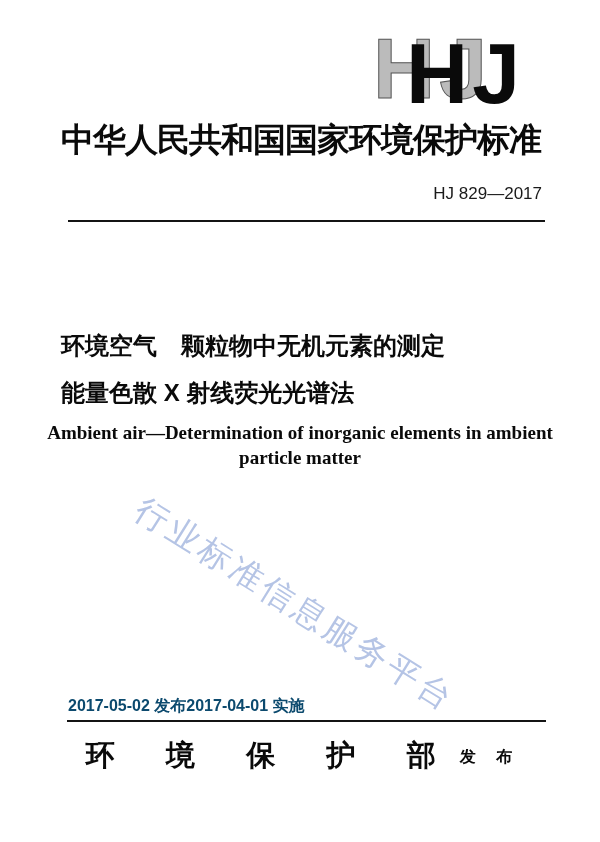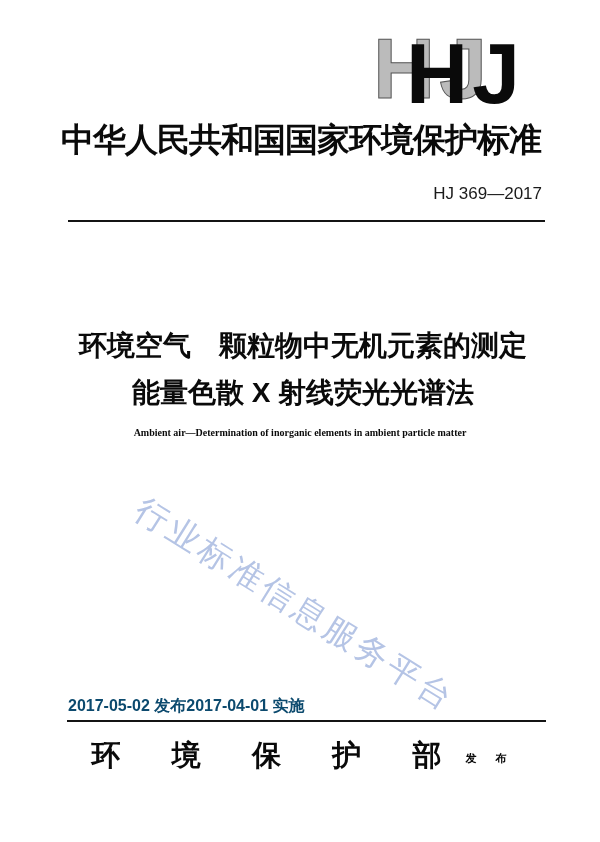--- a/index.html
+++ b/index.html
@@ -73,38 +73,38 @@
     width: 477px;
     height: 2px;
     background: #141414;
   }
 
   .title-zh {
     position: absolute;
     top: 322px;
     left: 61px;
     width: 484px;
-    text-align: center;
-    font-family: "Liberation Sans", sans-serif;
-    font-weight: 700;
-    font-size: 28px;
+    text-align: left;
+    font-family: "Liberation Sans", sans-serif;
+    font-weight: 700;
+    font-size: 24px;
     line-height: 47px;
     color: #0a0a0a;
     white-space: nowrap;
   }
 
   .title-en {
     position: absolute;
     top: 420px;
     left: 40px;
     width: 520px;
     text-align: center;
     font-family: "Liberation Serif", serif;
     font-weight: 700;
-    font-size: 10px;
+    font-size: 19px;
     line-height: 25px;
     color: #0a0a0a;
   }
 
   .watermark {
     position: absolute;
     left: 150px;
     top: 488px;
     transform: rotate(32deg);
     transform-origin: left top;
@@ -150,40 +150,40 @@
     font-family: "Liberation Serif", serif;
     font-weight: 700;
     font-size: 29px;
     letter-spacing: 22px;
     vertical-align: baseline;
     text-align: center;
   }
   .issued-label {
     font-family: "Liberation Sans", sans-serif;
     font-weight: 700;
-    font-size: 11px;
+    font-size: 16px;
     letter-spacing: 8px;
     margin-left: 2px;
     vertical-align: 3px;
     text-align: right;
   }
 </style>
 </head>
 <body>
 
 <div class="page">
 
   <div class="logo">
     <span class="logo-highlight">HJ</span>
     <span class="logo-main">HJ</span>
   </div>
 
   <div class="header-title">中华人民共和国国家环境保护标准</div>
 
-  <div class="doc-number">HJ 369—2017</div>
+  <div class="doc-number">HJ 829—2017</div>
 
   <div class="header-rule"></div>
 
   <div class="title-zh">
     <div>环境空气　颗粒物中无机元素的测定</div>
     <div>能量色散 X 射线荧光光谱法</div>
   </div>
 
   <div class="title-en">
     <div>Ambient air—Determination of inorganic elements in ambient particle matter</div>

